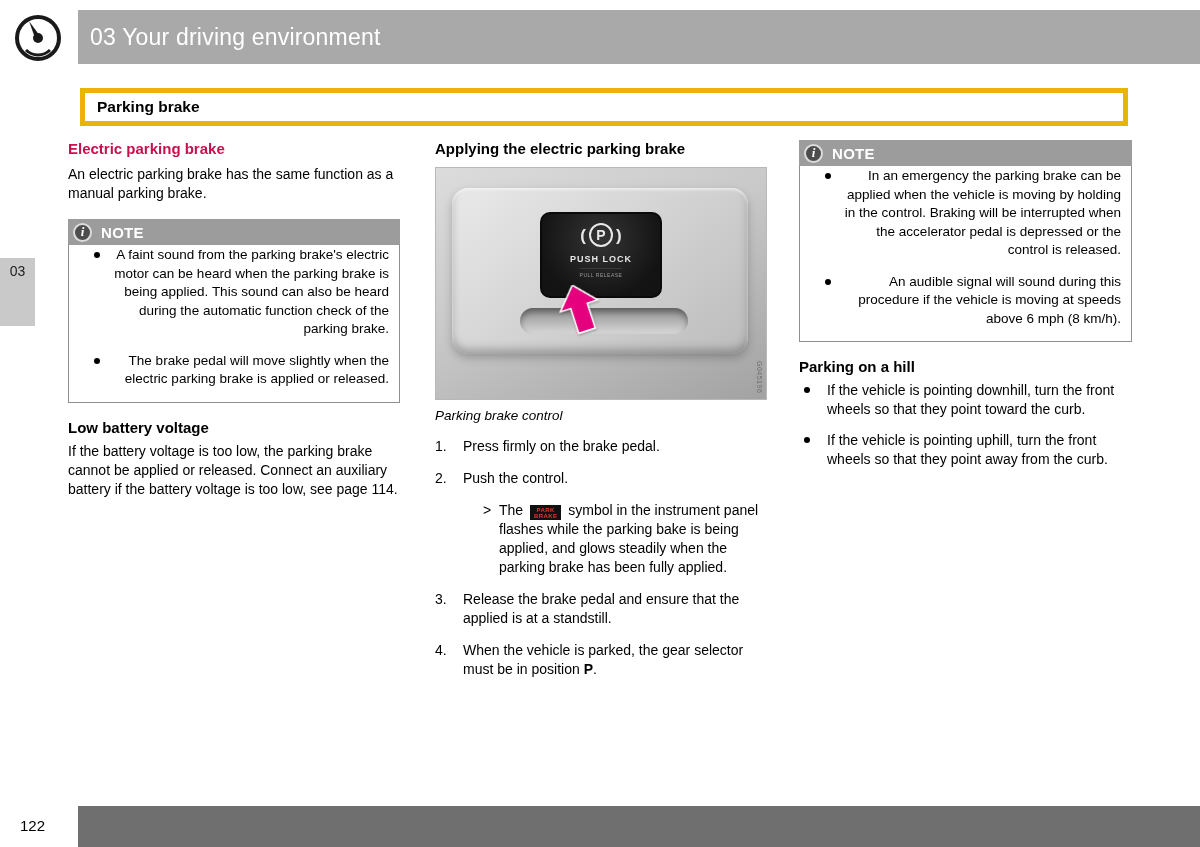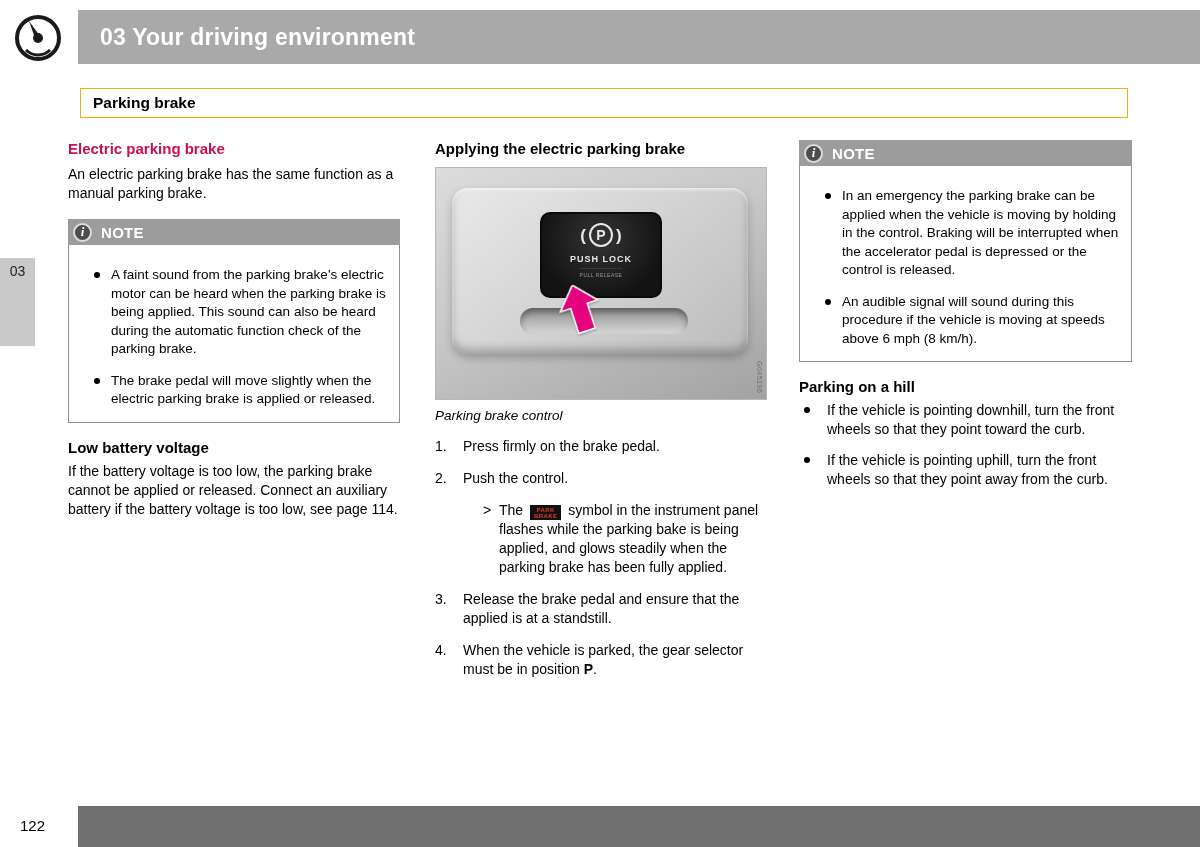--- a/index.html
+++ b/index.html
@@ -9,33 +9,33 @@
     background:#ffffff; color:#000;
     font-family:"Liberation Sans", sans-serif;
   }
 
   
   .header-bar {
     position:absolute; top:10px; left:78px; right:0; height:54px;
     background:var(--header-bar-bg,#a9a9a9);
     display:flex; align-items:center;
   }
-  .header-bar h1 { font-size:23px; color:#fff; margin:0 0 0 22px; font-weight:bold; letter-spacing:.2px; }
+  .header-bar h1 { font-size:23px; color:#fff; margin:0 0 0 12px; font-weight:normal; letter-spacing:.2px; }
   .gauge-box { position:absolute; top:12px; left:12px; width:52px; height:52px; }
 
   
   .section-box {
     position:absolute; top:88px; left:80px; width:1048px;
-    border:1px solid #eab308; padding:5px 12px;
+    border:5px solid #eab308; padding:5px 12px;
   }
   .section-box h2 { font-size:15.5px; margin:0; font-weight:bold; }
 
   
   .side-tab {
-    position:absolute; left:0; top:258px; width:35px; height:88px;
+    position:absolute; left:0; top:258px; width:35px; height:68px;
     background:#c9c9c9; text-align:center; padding-top:5px;
     font-size:14px; color:#222;
   }
 
   
   .col { position:absolute; top:140px; }
   .col-1 { left:68px;  width:332px; }
   .col-2 { left:435px; width:332px; }
   .col-3 { left:799px; width:333px; }
 
@@ -52,21 +52,21 @@
   }
   .note-icon {
     width:19px; height:19px; border-radius:50%; flex:none;
     background:#4d4d4d; border:2px solid #dcdcdc; color:#fff;
     font-family:"Liberation Serif", serif; font-style:italic; font-weight:bold; font-size:13px;
     display:flex; align-items:center; justify-content:center;
   }
   .note-title { color:#fff; font-weight:bold; font-size:15px; letter-spacing:.3px; }
   .note-body {
     border:1px solid #8f8f8f; border-top:none; margin:0;
-    padding:21px 10px 13px 0; list-style:none;
+    padding:1px 10px 13px 0; list-style:none;text-align:right;
   }
   .note-body li {
     position:relative; padding-left:42px; font-size:13.5px;
     line-height:18.5px; margin-bottom:13px;
   }
   .note-body li:last-child { margin-bottom:0; }
   .note-body li::before {
     content:""; position:absolute; left:25px; top:6px;
     width:6px; height:6px; background:#000; border-radius:50%;
   }

